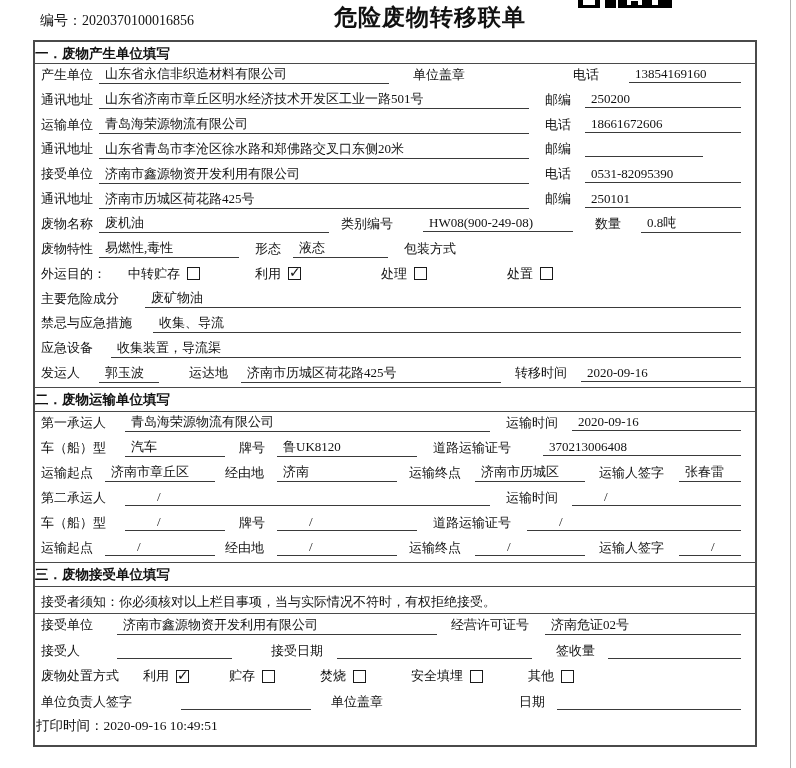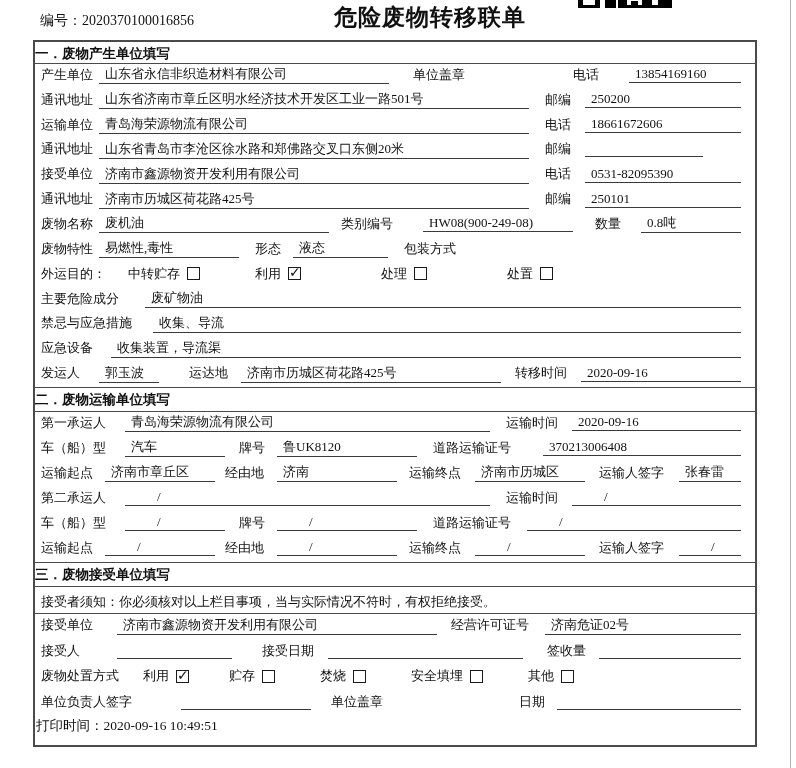--- a/index.html
+++ b/index.html
@@ -238,21 +238,21 @@
       <div class="row">
         <span class="lbl" style="width:58px">接受单位</span>
         <span class="u" style="margin-left:18px;width:320px">济南市鑫源物资开发利用有限公司</span>
         <span class="lbl" style="margin-left:14px;width:86px">经营许可证号</span>
         <span class="u fill" style="margin-left:8px">济南危证02号</span>
       </div>
 
       <div class="row">
         <span class="lbl" style="width:58px">接受人</span>
         <span class="u" style="margin-left:18px;width:115px"></span>
-        <span class="lbl" style="margin-left:30px;width:58px">接受日期</span>
+        <span class="lbl" style="margin-left:39px;width:58px">接受日期</span>
         <span class="u" style="margin-left:8px;width:195px"></span>
         <span class="lbl" style="margin-left:24px;width:44px">签收量</span>
         <span class="u fill" style="margin-left:8px"></span>
       </div>
 
       <div class="row">
         <span class="lbl" style="width:86px">废物处置方式</span>
         <span class="opt" style="margin-left:16px">
           <span>利用</span>
           <span class="cb checked"></span>

